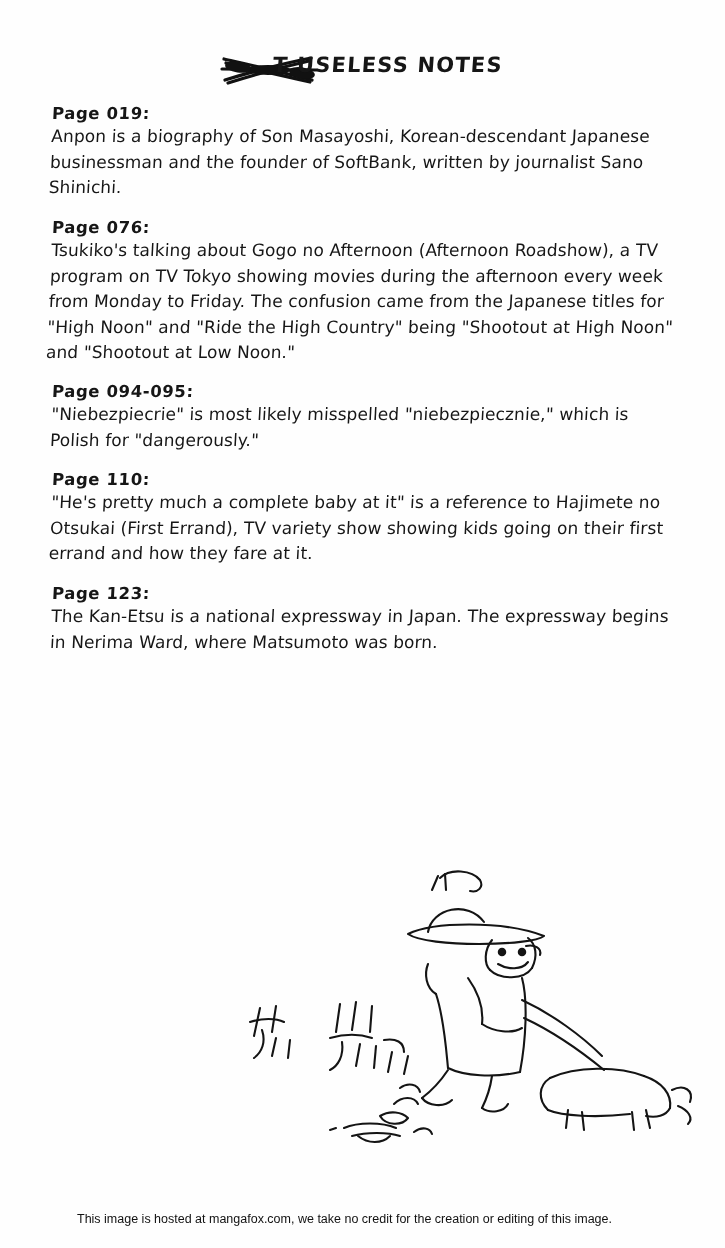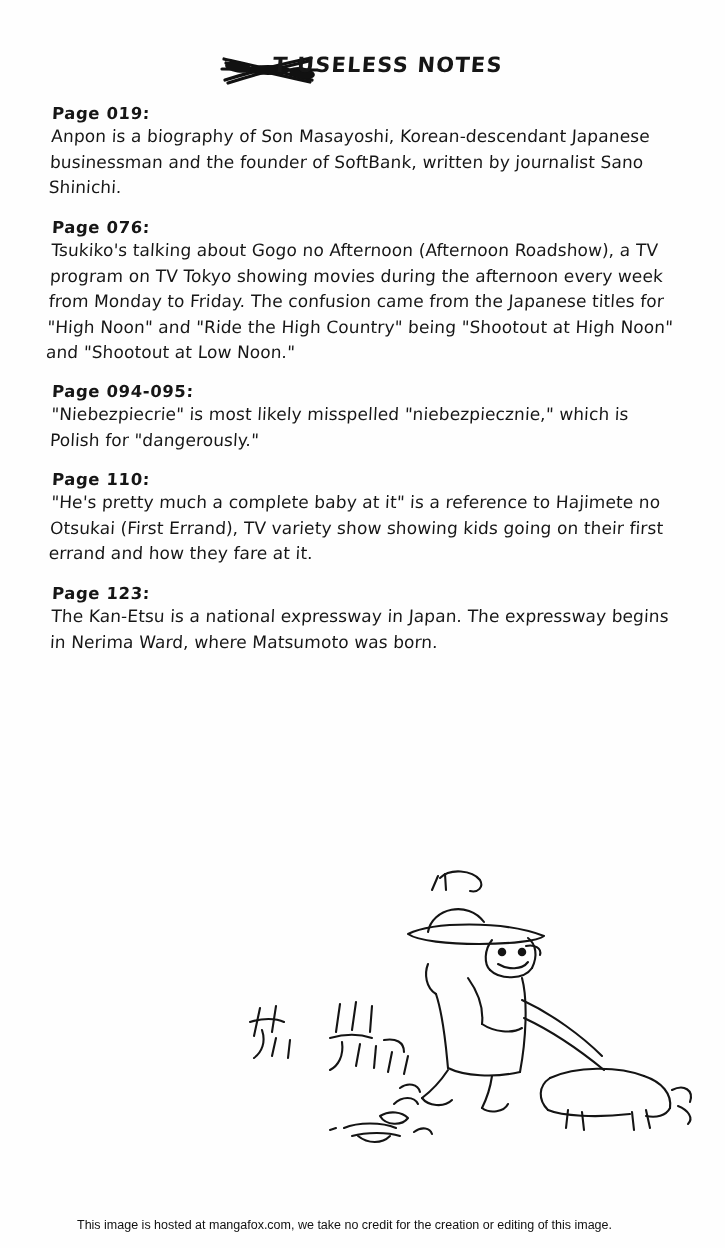--- a/index.html
+++ b/index.html
@@ -90,21 +90,21 @@
     left: 232px;
     top: 860px;
     width: 480px;
     height: 320px;
   }
 
   
   .footer {
     position: absolute;
     left: 0;
-    bottom: 14px;
+    bottom: 20px;
     width: 689px;
     text-align: center;
     font-family: "Liberation Sans", sans-serif;
     font-size: 12.5px;
     line-height: 18px;
     color: #111;
   }
   .footer div { white-space: nowrap; }
 </style>
 </head>

